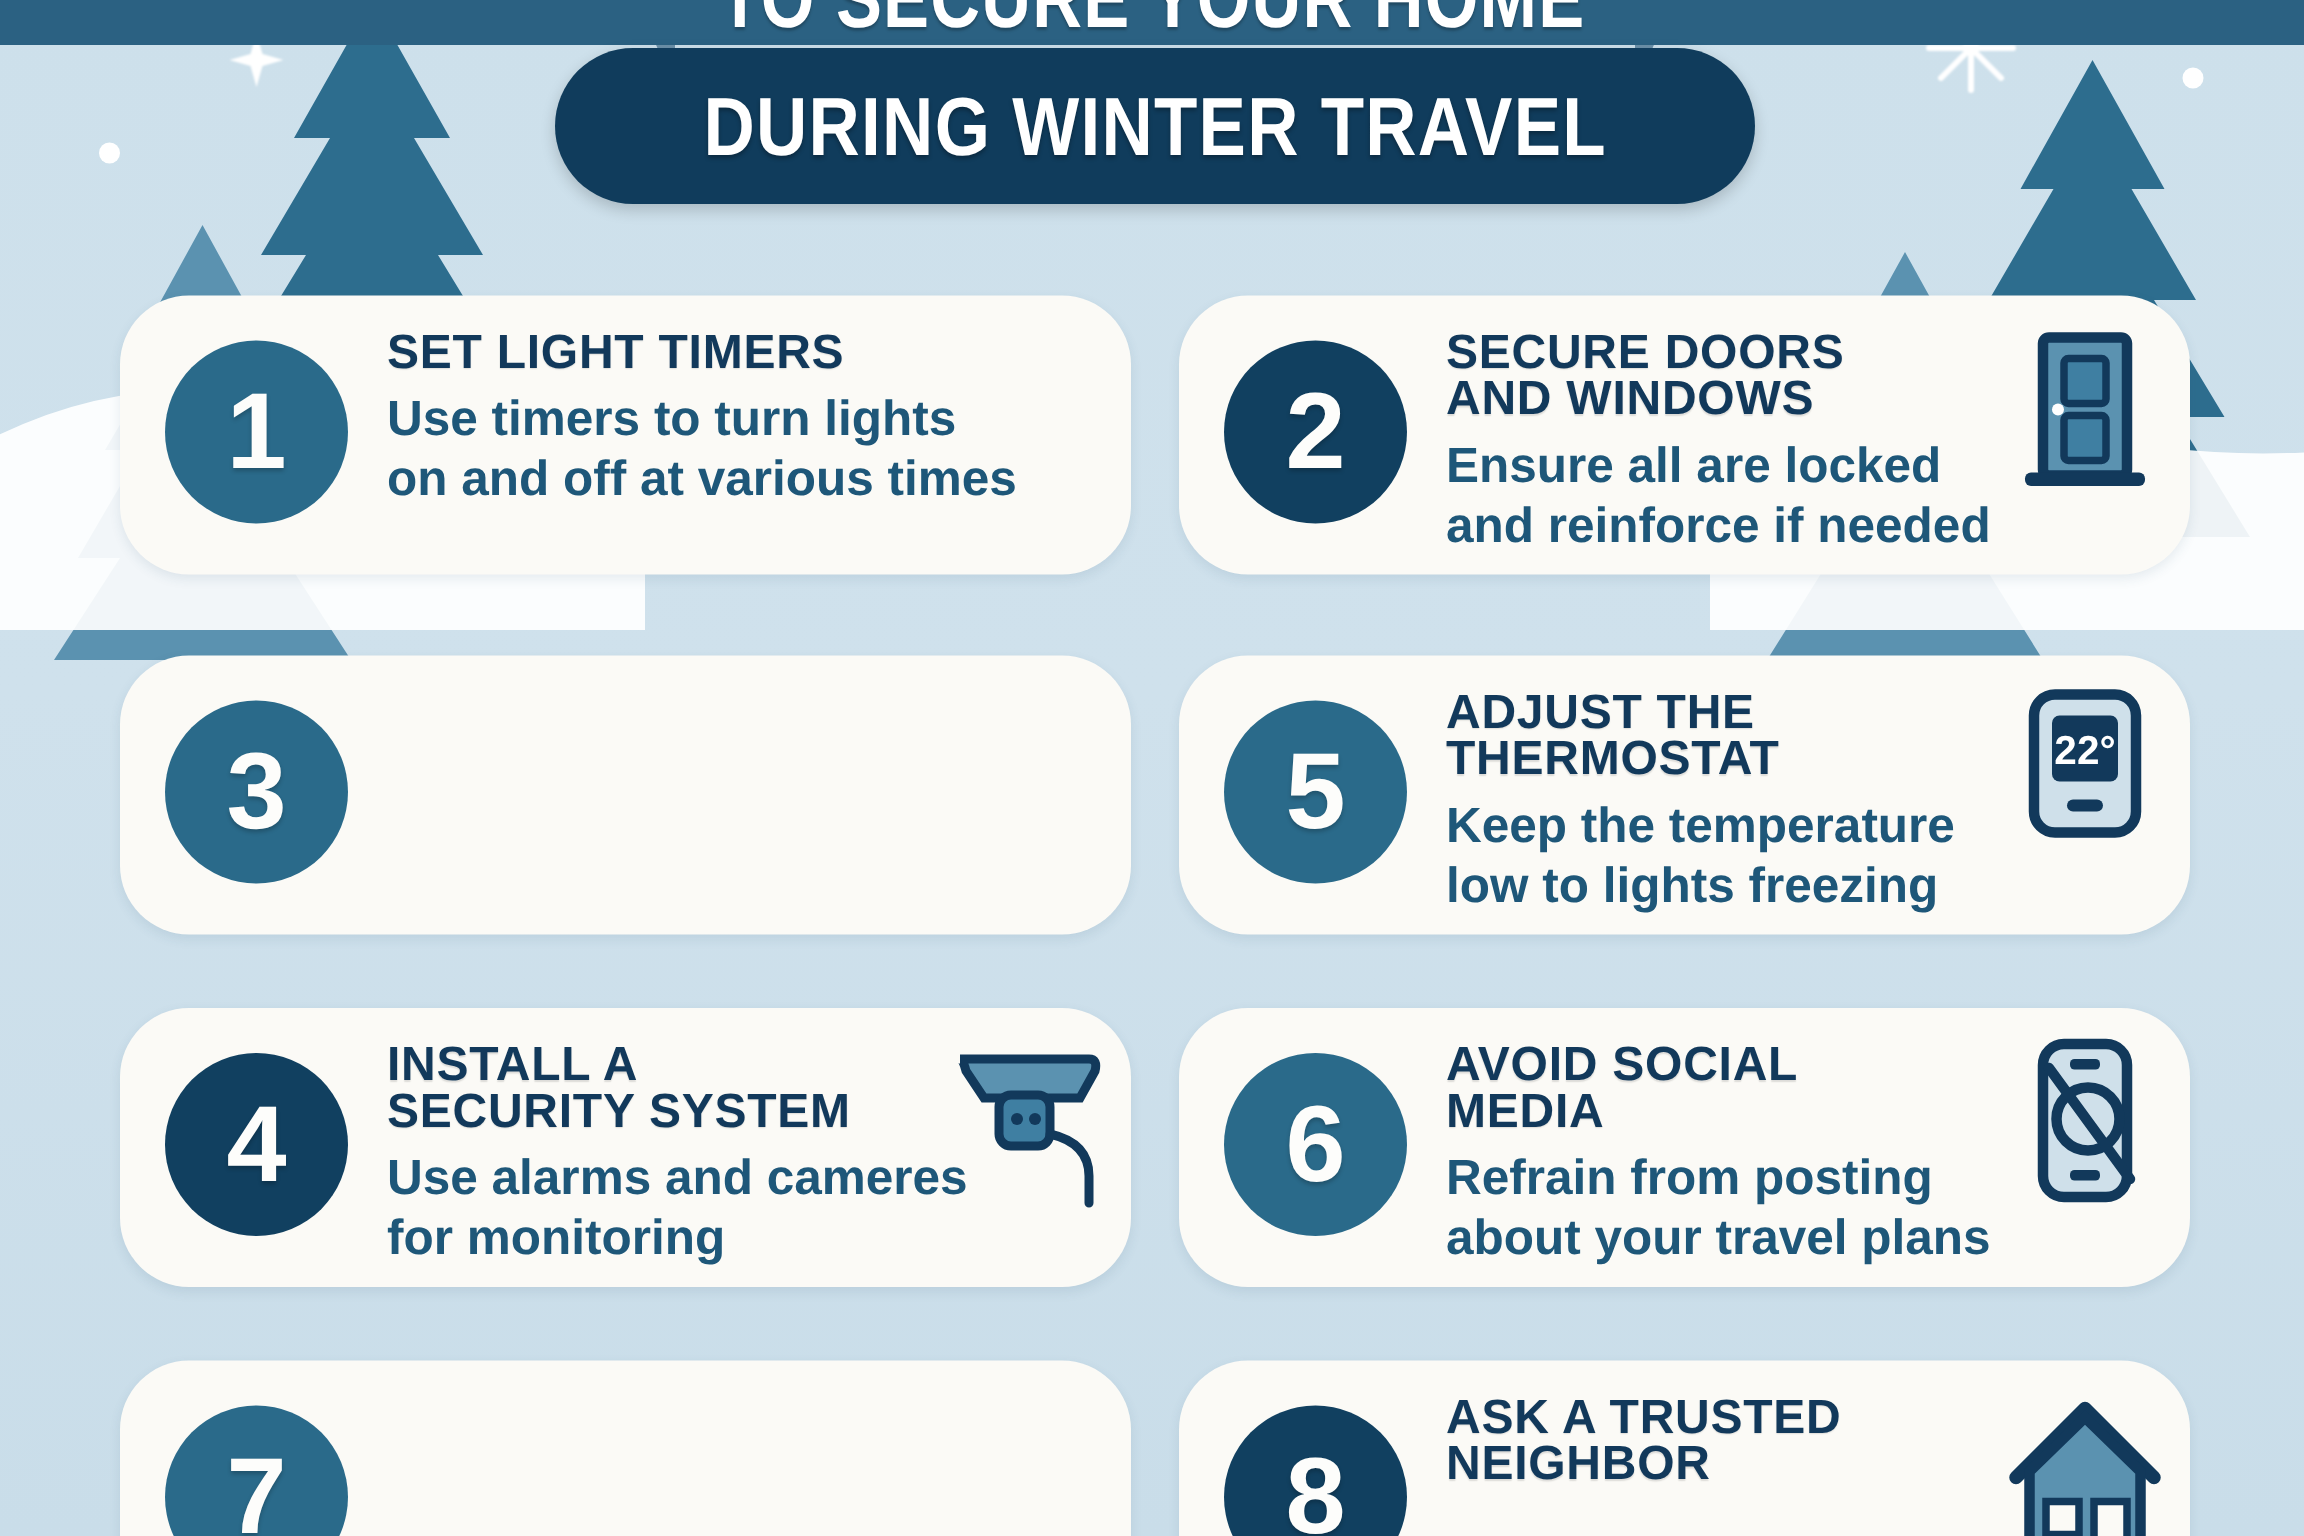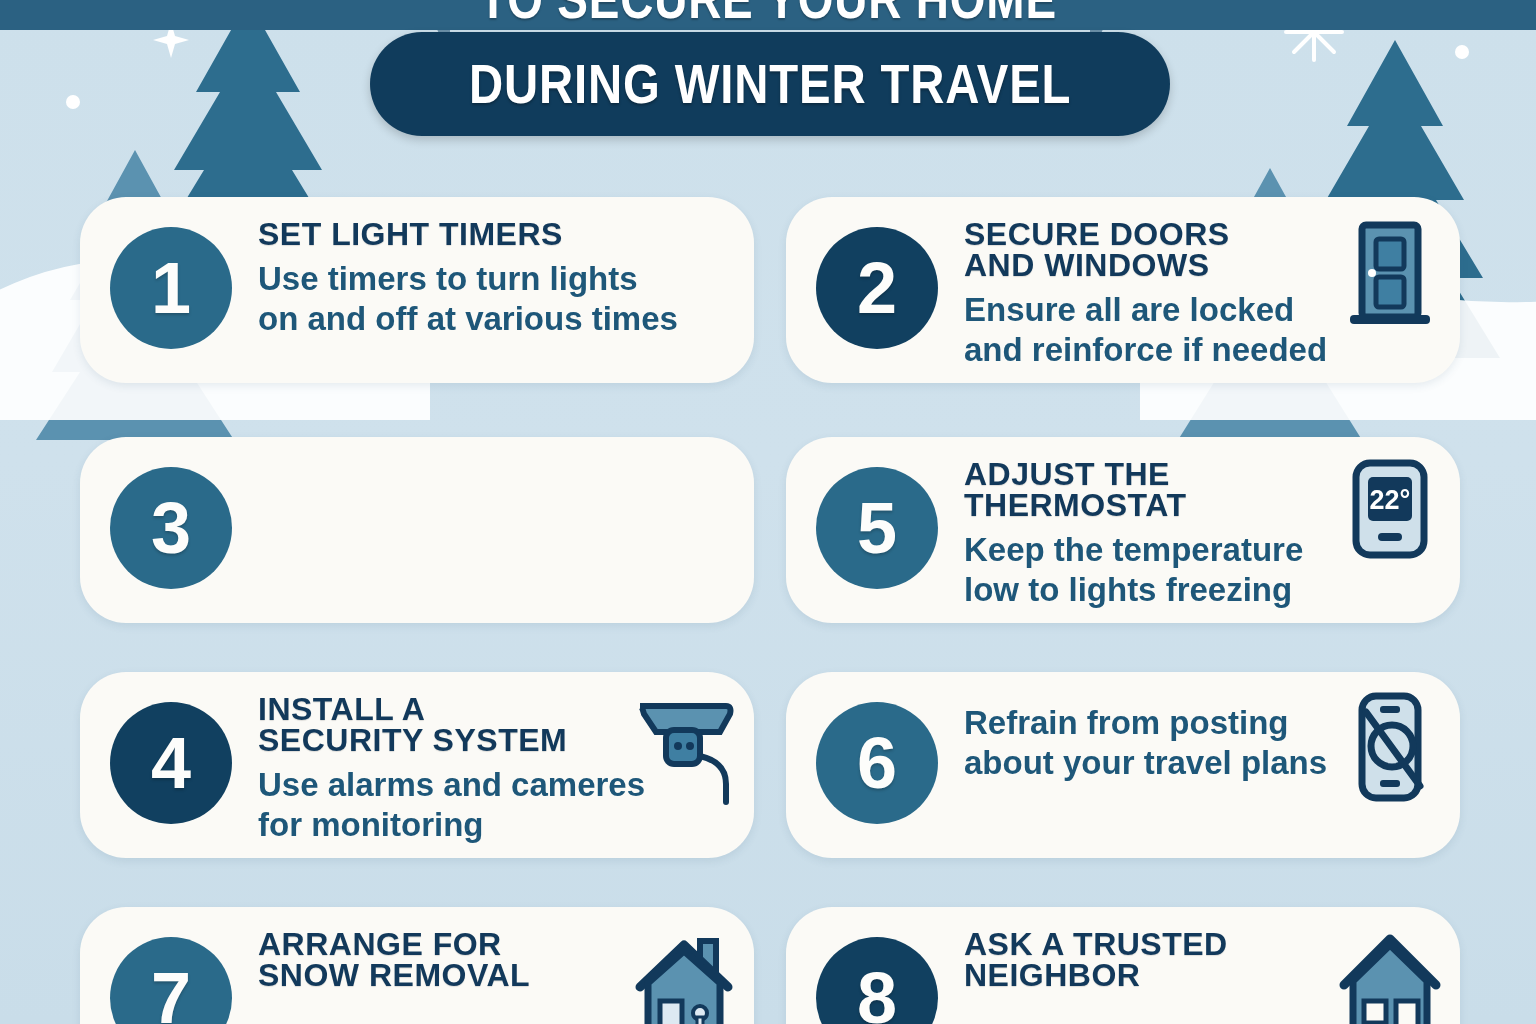--- a/index.html
+++ b/index.html
@@ -223,51 +223,38 @@
           <circle cx="56" cy="56" r="4" fill="#12395b"></circle>
           <path d="M66 66 q26 6 26 28 v18" fill="none" stroke="#12395b" stroke-width="6" stroke-linecap="round"></path>
         </svg>
       </div>
     </div>
   </div>
 
   <div class="card col-r row3">
     <div class="num-circle num-mid">6</div>
     <div class="card-body">
+      <div class="card-title">AVOID SOCIAL
+MEDIA</div>
       <div class="card-desc">Refrain from posting
 about your travel plans</div>
       <div class="card-icon">
         <svg viewBox="0 0 100 120">
           <rect x="22" y="6" width="56" height="102" rx="14" fill="#cfe0ea" stroke="#12395b" stroke-width="7"></rect>
           <rect x="40" y="16" width="20" height="7" rx="3" fill="#12395b"></rect>
           <rect x="40" y="90" width="20" height="7" rx="3" fill="#12395b"></rect>
           <circle cx="52" cy="56" r="21" fill="none" stroke="#12395b" stroke-width="7"></circle>
           <line x1="26" y1="22" x2="80" y2="96" stroke="#12395b" stroke-width="7" stroke-linecap="round"></line>
         </svg>
       </div>
     </div>
   </div>
 
   <div class="card col-l row4">
     <div class="num-circle num-mid">7</div>
-    <div class="card-body">
-      <div class="card-title">ARRANGE FOR
-SNOW REMOVAL</div>
-      <div class="card-desc"></div>
-      <div class="card-icon">
-        <svg viewBox="0 0 100 120">
-          <rect x="66" y="16" width="16" height="34" fill="#5b92b0" stroke="#12395b" stroke-width="6"></rect>
-          <path d="M6 62 L50 20 L94 62" fill="none" stroke="#12395b" stroke-width="9" stroke-linejoin="round" stroke-linecap="round"></path>
-          <path d="M14 58 L50 26 L86 58 L86 116 L14 116 Z" fill="#5b92b0" stroke="#12395b" stroke-width="7"></path>
-          <rect x="26" y="76" width="22" height="40" fill="#dde9f2" stroke="#12395b" stroke-width="5"></rect>
-          <circle cx="66" cy="88" r="7" fill="#dde9f2" stroke="#12395b" stroke-width="4"></circle>
-          <rect x="63" y="92" width="6" height="22" fill="#dde9f2" stroke="#12395b" stroke-width="3"></rect>
-        </svg>
-      </div>
-    </div>
   </div>
 
   <div class="card col-r row4">
     <div class="num-circle num-dark">8</div>
     <div class="card-body">
       <div class="card-title">ASK A TRUSTED
 NEIGHBOR</div>
       <div class="card-desc"></div>
       <div class="card-icon">
         <svg viewBox="0 0 100 120">

